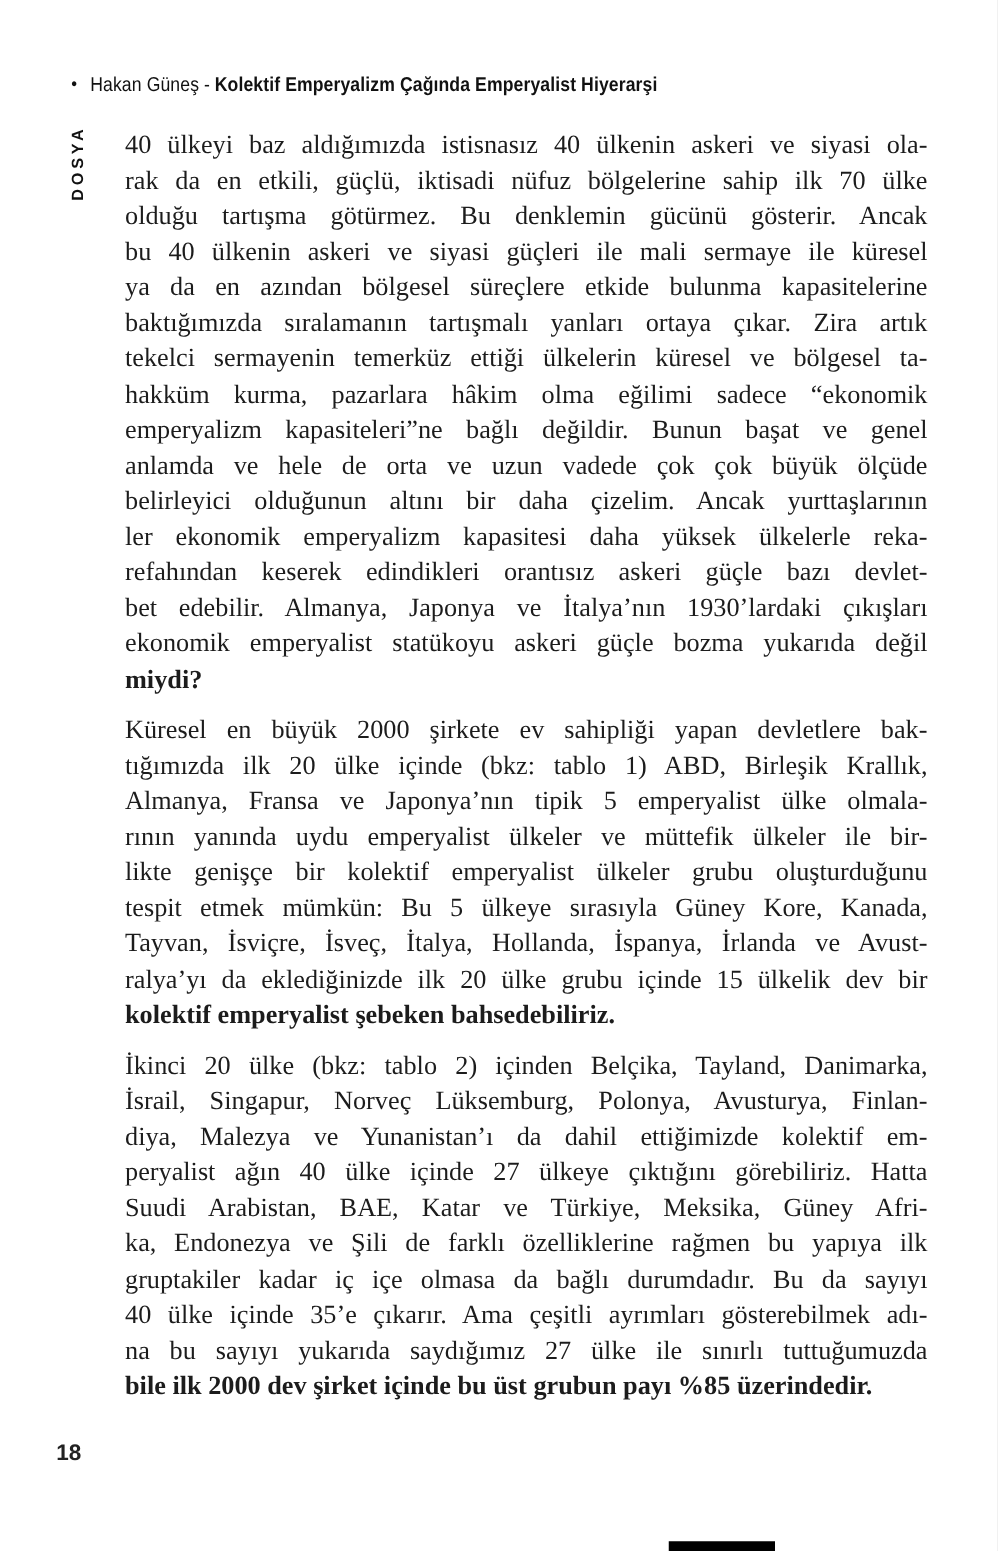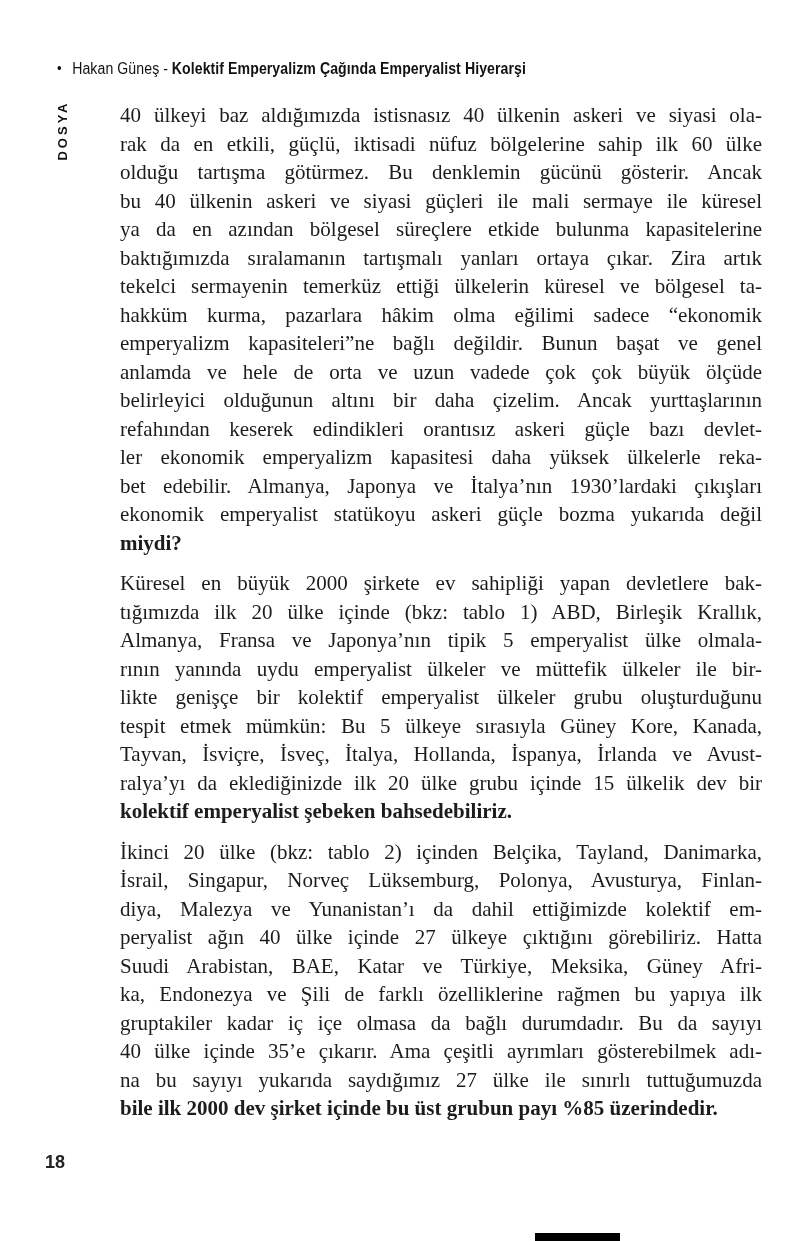--- a/index.html
+++ b/index.html
@@ -59,21 +59,20 @@
   }
 
   
   .body-text {
     position: absolute;
     left: 100px;
     top: 101px;
     width: 642px;
     font-size: 21px;
     line-height: 28.5px;
-    margin-left: 20px;
   }
   .para { margin: 0 0 12px 0; }
   .para:last-child { margin-bottom: 0; }
   .line {
     text-align: justify;
     text-align-last: justify;
     white-space: normal;
   }
   .line.para-last { text-align-last: left; font-weight: bold; }
 
@@ -107,32 +106,32 @@
     </span>
   </div>
 
   <div class="dosya-wrap">
     <span class="dosya">DOSYA</span>
   </div>
 
   <div class="body-text">
       <div class="para">
         <div class="line">40 ülkeyi baz aldığımızda istisnasız 40 ülkenin askeri ve siyasi ola-</div>
-        <div class="line">rak da en etkili, güçlü, iktisadi nüfuz bölgelerine sahip ilk 60 ülke</div>
+        <div class="line">rak da en etkili, güçlü, iktisadi nüfuz bölgelerine sahip ilk 70 ülke</div>
         <div class="line">olduğu tartışma götürmez. Bu denklemin gücünü gösterir. Ancak</div>
         <div class="line">bu 40 ülkenin askeri ve siyasi güçleri ile mali sermaye ile küresel</div>
         <div class="line">ya da en azından bölgesel süreçlere etkide bulunma kapasitelerine</div>
         <div class="line">baktığımızda sıralamanın tartışmalı yanları ortaya çıkar. Zira artık</div>
         <div class="line">tekelci sermayenin temerküz ettiği ülkelerin küresel ve bölgesel ta-</div>
         <div class="line">hakküm kurma, pazarlara hâkim olma eğilimi sadece “ekonomik</div>
         <div class="line">emperyalizm kapasiteleri”ne bağlı değildir. Bunun başat ve genel</div>
         <div class="line">anlamda ve hele de orta ve uzun vadede çok çok büyük ölçüde</div>
         <div class="line">belirleyici olduğunun altını bir daha çizelim. Ancak yurttaşlarının</div>
+        <div class="line">ler ekonomik emperyalizm kapasitesi daha yüksek ülkelerle reka-</div>
         <div class="line">refahından keserek edindikleri orantısız askeri güçle bazı devlet-</div>
-        <div class="line">ler ekonomik emperyalizm kapasitesi daha yüksek ülkelerle reka-</div>
         <div class="line">bet edebilir. Almanya, Japonya ve İtalya’nın 1930’lardaki çıkışları</div>
         <div class="line">ekonomik emperyalist statükoyu askeri güçle bozma yukarıda değil</div>
         <div class="line para-last">miydi?</div>
       </div>
       <div class="para">
         <div class="line">Küresel en büyük 2000 şirkete ev sahipliği yapan devletlere bak-</div>
         <div class="line">tığımızda ilk 20 ülke içinde (bkz: tablo 1) ABD, Birleşik Krallık,</div>
         <div class="line">Almanya, Fransa ve Japonya’nın tipik 5 emperyalist ülke olmala-</div>
         <div class="line">rının yanında uydu emperyalist ülkeler ve müttefik ülkeler ile bir-</div>
         <div class="line">likte genişçe bir kolektif emperyalist ülkeler grubu oluşturduğunu</div>

